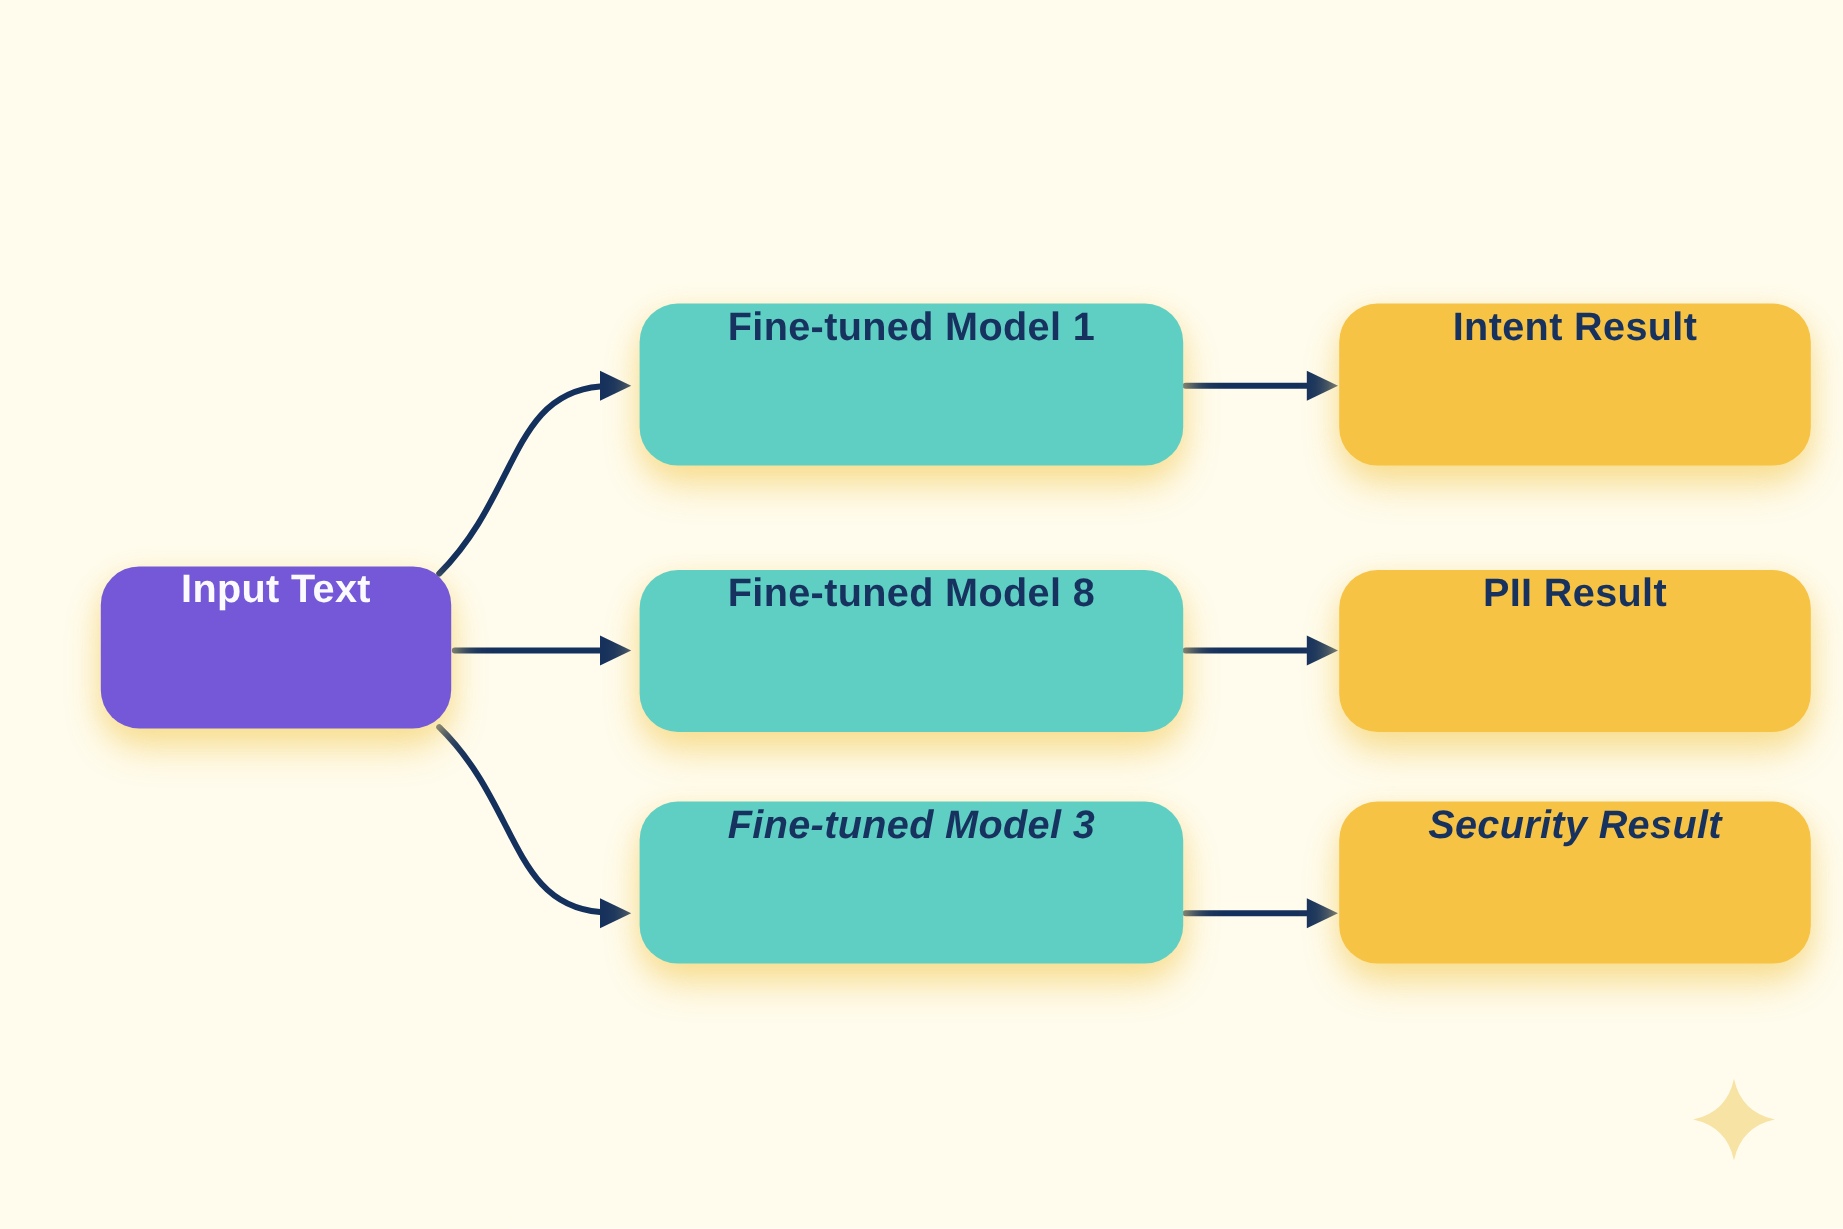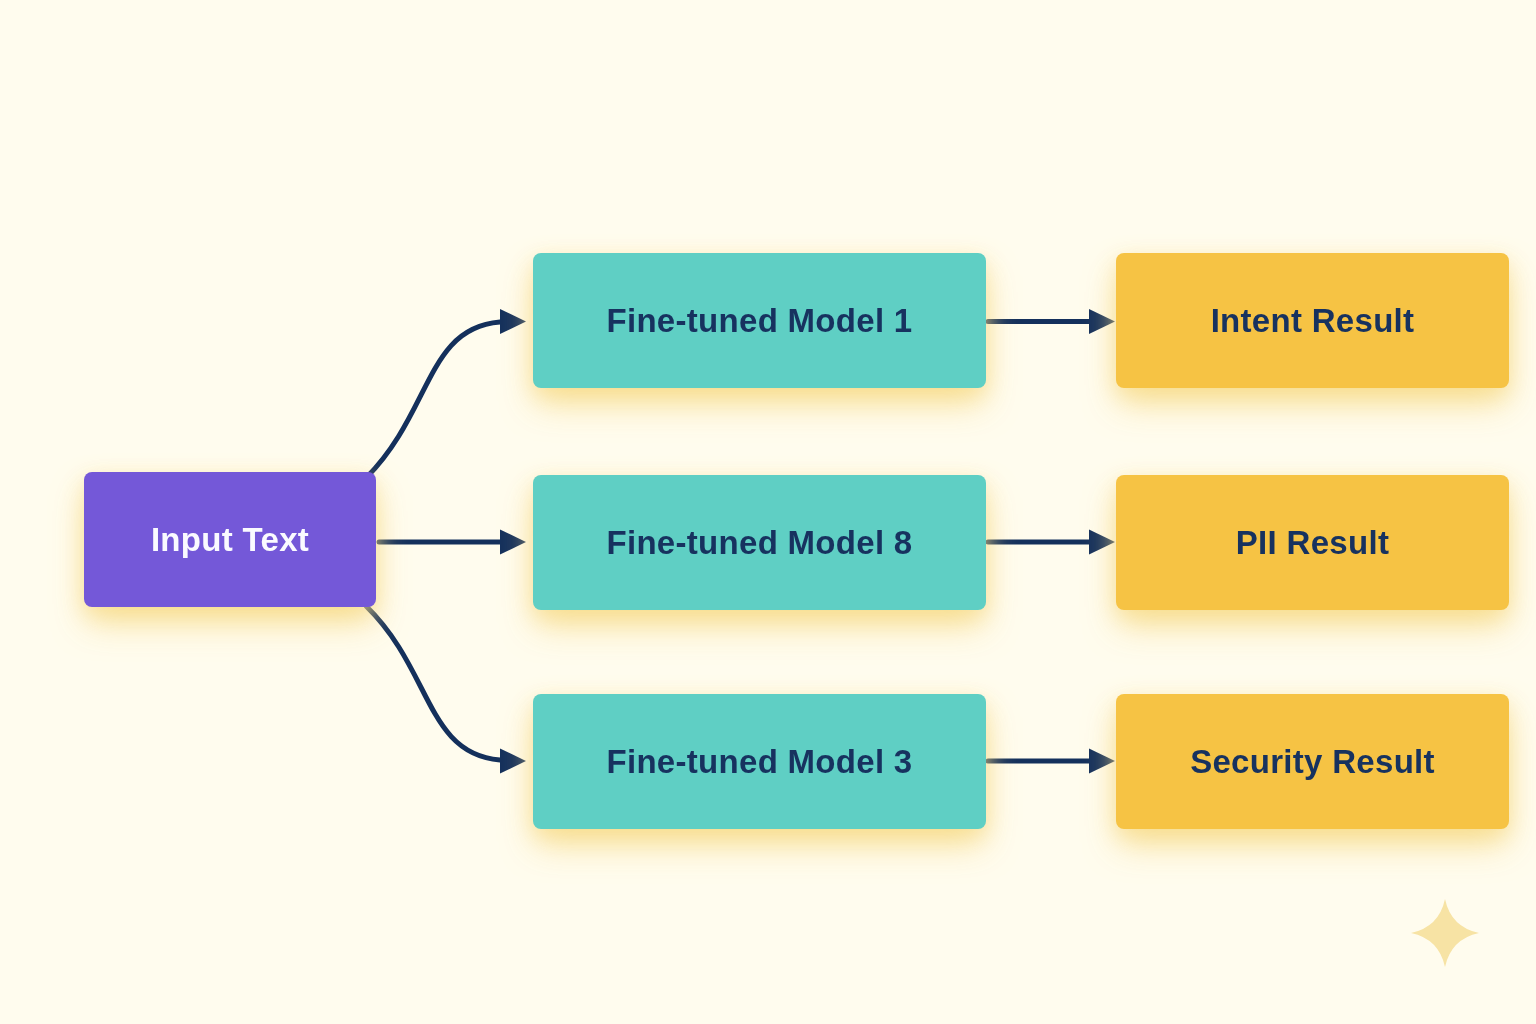--- a/index.html
+++ b/index.html
@@ -41,23 +41,22 @@
   }
   .arrow-layer polygon.head {
     fill: var(--arrow);
   }
   .arrow-layer path.spark {
     fill: var(--sparkle);
   }
   .node {
     position: absolute;
     display: flex;
-    align-items: center;
     justify-content: center;
-    border-radius: 8px;
+    border-radius: 32px;
     font-weight: bold;
     font-size: 33px;
     letter-spacing: 0.3px;
     color: var(--text-dark);
     box-shadow: 0 18px 34px -4px var(--glow), 0 6px 20px rgba(247, 217, 130, 0.45);
     text-align: center;
   }
   .node-input {
     left: 84px; top: 472px;
     width: 292px; height: 135px;
@@ -69,21 +68,21 @@
     width: 453px; height: 135px;
     background: var(--node-model);
   }
   .node-result {
     left: 1116px;
     width: 393px; height: 135px;
     background: var(--node-result);
   }
   .row-1 { top: 253px; }
   .row-2 { top: 475px; }
-  .row-3 { top: 694px; }
+  .row-3 { top: 668px; font-style: italic; }
 </style>
 </head>
 <body>
 
 <div class="canvas">
 
   <svg class="arrow-layer" viewBox="0 0 1536 1024" xmlns="http://www.w3.org/2000/svg" aria-hidden="true">
 
     <g>
       <path class="connector" d="M 366 478 C 432 412, 426 328, 500 322"></path>

